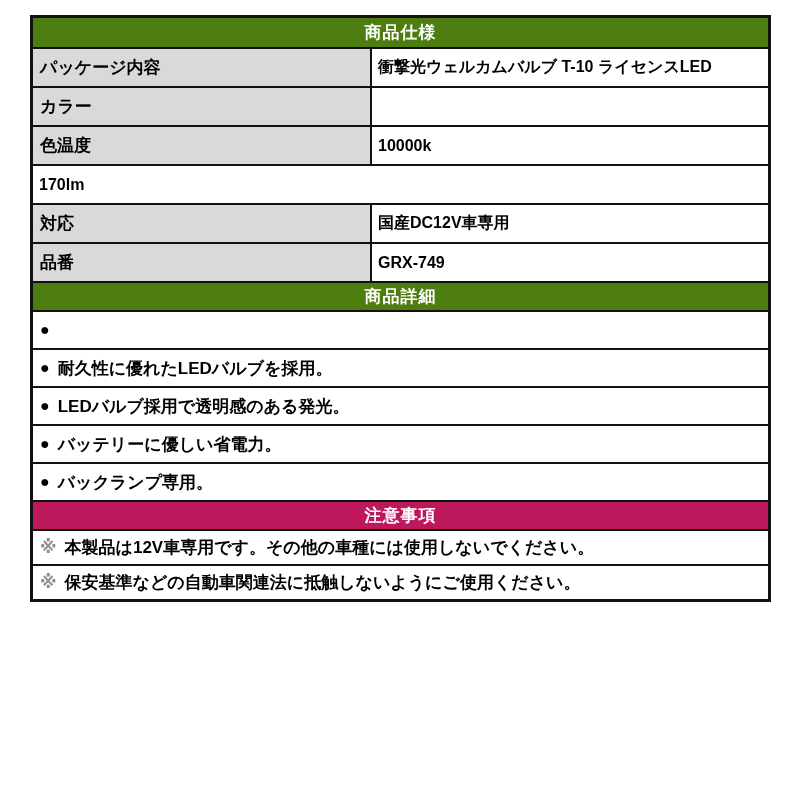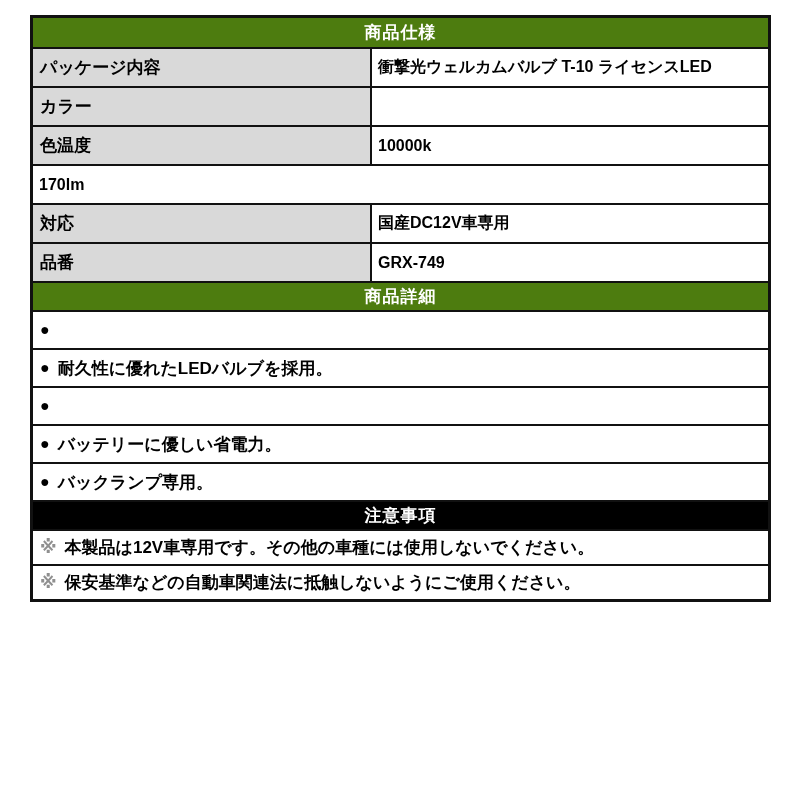--- a/index.html
+++ b/index.html
@@ -21,21 +21,21 @@
     background: #4d7c0f;
     color: #ffffff;
     font-size: 17px;
     font-weight: bold;
     display: flex;
     align-items: center;
     justify-content: center;
     letter-spacing: 1px;
   }
   .section-header.caution {
-    background: #000000;
+    background: #be185d;
   }
   .row { border-top: 2px solid #111111; }
   .spec-row {
     display: flex;
     height: 39px; 
     align-items: stretch;
   }
   .spec-label {
     width: 339px;
     background: #d9d9d9;
@@ -124,20 +124,21 @@
 
   <div class="row detail-row">
     <span class="bullet-marker">●</span>
   </div>
   <div class="row detail-row">
     <span class="bullet-marker">●</span>
     <span>耐久性に優れたLEDバルブを採用。</span>
   </div>
   <div class="row detail-row">
     <span class="bullet-marker">●</span>
+    <span>LEDバルブ採用で透明感のある発光。</span>
   </div>
   <div class="row detail-row">
     <span class="bullet-marker">●</span>
     <span>バッテリーに優しい省電力。</span>
   </div>
   <div class="row detail-row">
     <span class="bullet-marker">●</span>
     <span>バックランプ専用。</span>
   </div>
 

